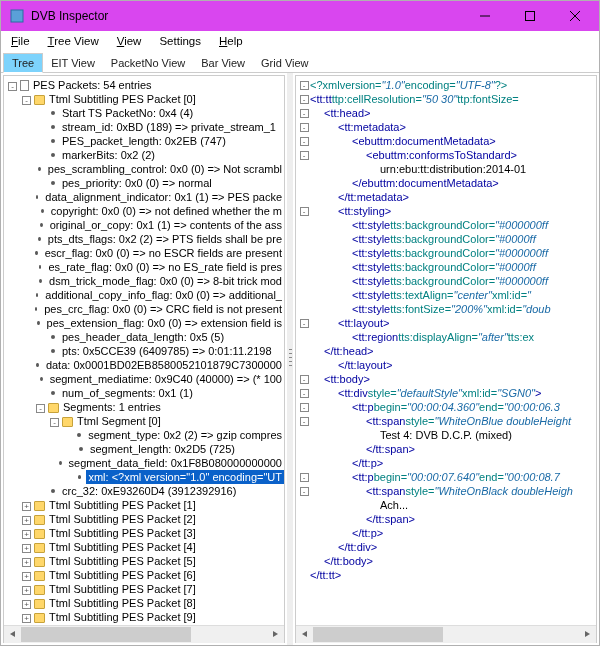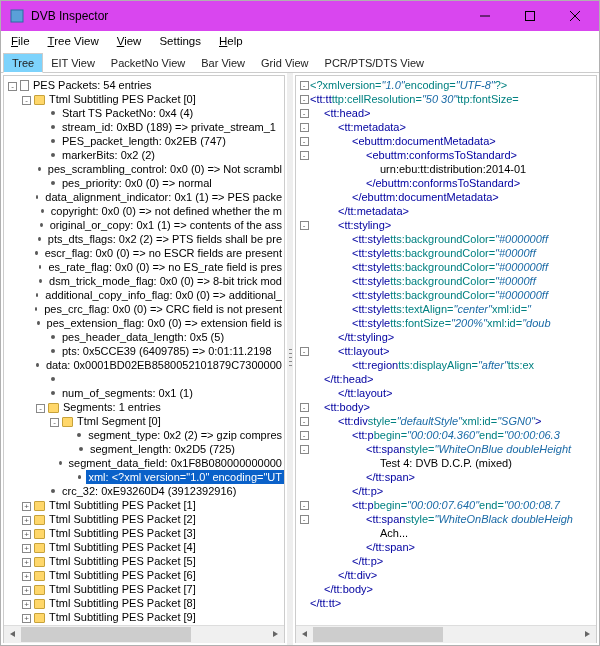--- a/index.html
+++ b/index.html
@@ -85,21 +85,20 @@
     <span class="mi"><span>Settings</span></span>
     <span class="mi"><u>H</u><span>elp</span></span>
   </div>
 
   <div class="tabbar">
       <span class="tab active">Tree</span>
       <span class="tab">EIT View</span>
       <span class="tab">PacketNo View</span>
       <span class="tab">Bar View</span>
       <span class="tab">Grid View</span>
-      <span class="tab">PCR/PTS/DTS View</span>
     </div>
 
   <div class="content">
     <div class="pane left">
       <div class="tree" id="tree">
           <div class="row">
             <span class="ind"><span class="exp">-</span></span>
             <span class="doc"></span>
             <span class="lbl">PES Packets: 54 entries</span>
           </div>
@@ -240,20 +239,21 @@
             <span class="ind"></span>
             <span class="ind"></span>
             <span class="dot"></span>
             <span class="lbl">data: 0x0001BD02EB8580052101879C7300000</span>
           </div>
           <div class="row">
             <span class="ind"></span>
             <span class="ind"></span>
             <span class="ind"></span>
             <span class="dot"></span>
+            <span class="lbl">segment_mediatime: 0x9C40 (40000) =&gt; (* 100</span>
           </div>
           <div class="row">
             <span class="ind"></span>
             <span class="ind"></span>
             <span class="ind"></span>
             <span class="dot"></span>
             <span class="lbl">num_of_segments: 0x1 (1)</span>
           </div>
           <div class="row">
             <span class="ind"></span>
@@ -444,27 +444,20 @@
             <span class="gut">
               <span class="stub"></span>
             </span>
             <span class="pad" style="width: 70px;"></span>
             <span class="txt">urn:ebu:tt:distribution:2014-01</span>
           </div>
           <div class="xrow">
             <span class="gut">
               <span class="stub"></span>
             </span>
-            <span class="pad" style="width: 56px;"></span>
-            <span class="tag">&lt;/ebuttm:conformsToStandard&gt;</span>
-          </div>
-          <div class="xrow">
-            <span class="gut">
-              <span class="stub"></span>
-            </span>
             <span class="pad" style="width: 42px;"></span>
             <span class="tag">&lt;/ebuttm:documentMetadata&gt;</span>
           </div>
           <div class="xrow">
             <span class="gut">
               <span class="stub"></span>
             </span>
             <span class="pad" style="width: 28px;"></span>
             <span class="tag">&lt;/tt:metadata&gt;</span>
           </div>
@@ -534,27 +527,20 @@
           <div class="xrow">
             <span class="gut">
               <span class="stub"></span>
             </span>
             <span class="pad" style="width: 42px;"></span>
             <span class="tag">&lt;tt:style </span>
             <span class="attr">tts:fontSize=</span>
             <span class="val">"200%"</span>
             <span class="attr"> xml:id=</span>
             <span class="val">"doub</span>
-          </div>
-          <div class="xrow">
-            <span class="gut">
-              <span class="stub"></span>
-            </span>
-            <span class="pad" style="width: 28px;"></span>
-            <span class="tag">&lt;/tt:styling&gt;</span>
           </div>
           <div class="xrow">
             <span class="gut">
               <span class="box">-</span>
             </span>
             <span class="pad" style="width: 28px;"></span>
             <span class="tag">&lt;tt:layout&gt;</span>
           </div>
           <div class="xrow">
             <span class="gut">

